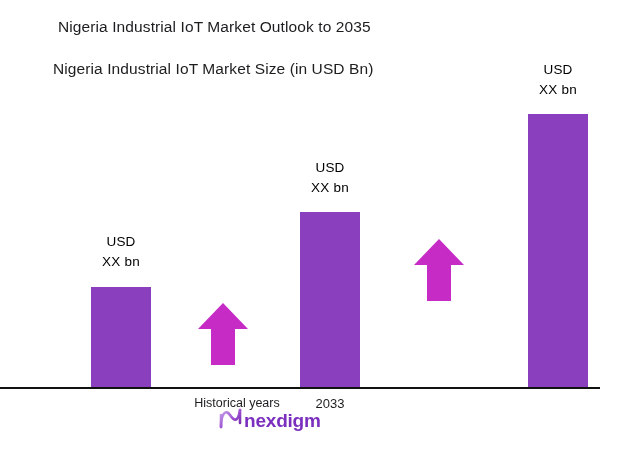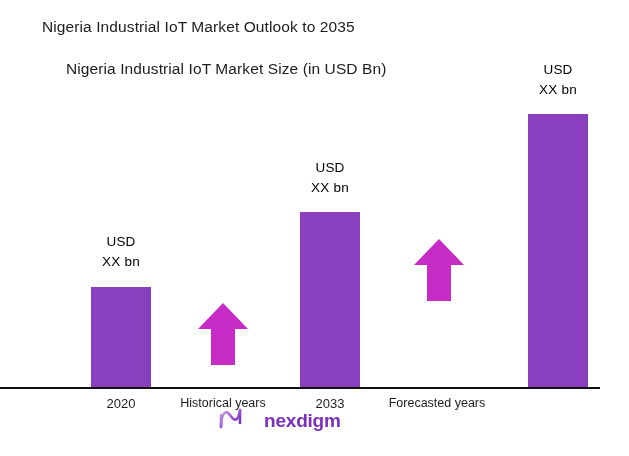--- a/index.html
+++ b/index.html
@@ -15,31 +15,31 @@
     position: relative;
     width: 629px;
     height: 456px;
     background: #ffffff;
     overflow: hidden;
   }
 
   
   .title {
     position: absolute;
-    left: 42px;
+    left: 58px;
     top: 18px;
     font-size: 15.5px;
     font-weight: 400;
     color: #1d1d1f;
     letter-spacing: 0.1px;
     white-space: nowrap;
   }
   .subtitle {
     position: absolute;
-    left: 66px;
+    left: 53px;
     top: 60px;
     font-size: 15.5px;
     font-weight: 400;
     color: #1d1d1f;
     letter-spacing: 0.1px;
     white-space: nowrap;
   }
 
   
   .plot {
@@ -98,21 +98,21 @@
     font-size: 12.5px;
   }
 
   
   .logo {
     position: absolute;
     left: 218px;
     top: 406px;
     display: flex;
     align-items: center;
-    gap: 20px;
+    gap: 0;
   }
   .logo-mark { display: block; }
   .logo-word {
     font-size: 19px;
     font-weight: 700;
     color: #7B2FBE;
     letter-spacing: -0.2px;
     line-height: 1;
   }
 </style>
@@ -150,24 +150,22 @@
       </svg>
     </div>
     <div class="arrow" id="arrow-1" style="left: 413px; top: 238px;">
       <svg width="52" height="64" viewBox="0 0 52 64" aria-hidden="true">
         <polygon points="26,1 51,27 38,27 38,63 14,63 14,27 1,27" fill="#C62BC6"></polygon>
       </svg>
     </div>
 
     <div class="axis-line" style="background: rgb(17, 17, 17);"></div>
 
-    <div class="axis-label" id="ax-0" style="left: 81px; width: 80px;">2020</div>
-    <div class="axis-label period" id="ax-1" style="left: 160px; width: 126px;">Historical years</div>
+    <div class="axis-label period" id="ax-1" style="left: 174px; width: 126px;">Historical years</div>
     <div class="axis-label" id="ax-2" style="left: 290px; width: 80px;">2033</div>
-    <div class="axis-label period" id="ax-3" style="left: 369px; width: 136px;">Forecasted years</div>
 
   </div>
 
   <div class="logo">
     <span class="logo-mark">
       <svg width="26" height="24" viewBox="0 0 26 24" aria-hidden="true">
         <defs>
           <linearGradient id="wv" x1="0" y1="0" x2="1" y2="1">
             <stop offset="0%" stop-color="#C9A6E8"></stop>
             <stop offset="55%" stop-color="#9B4FD0"></stop>

